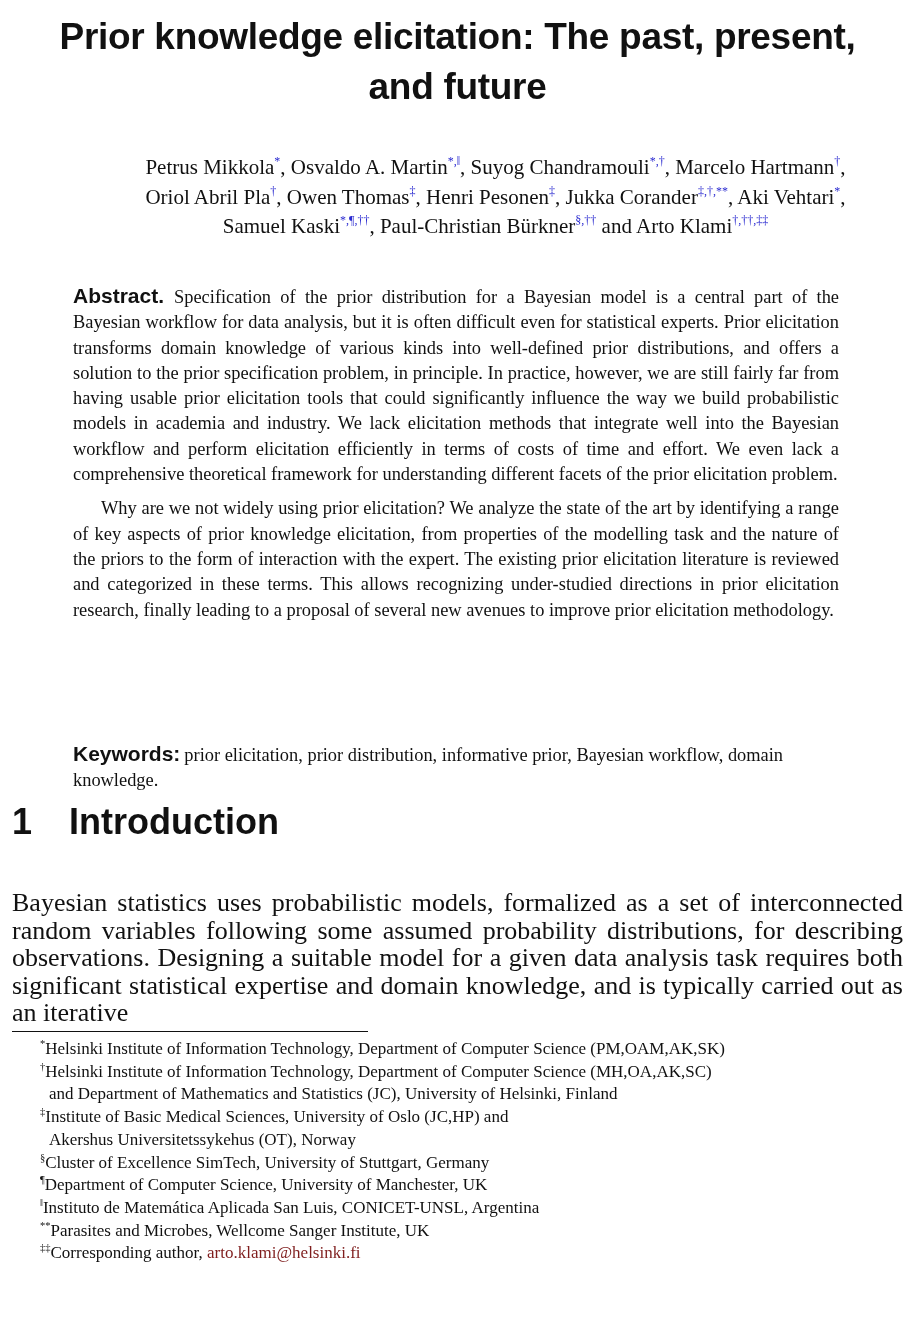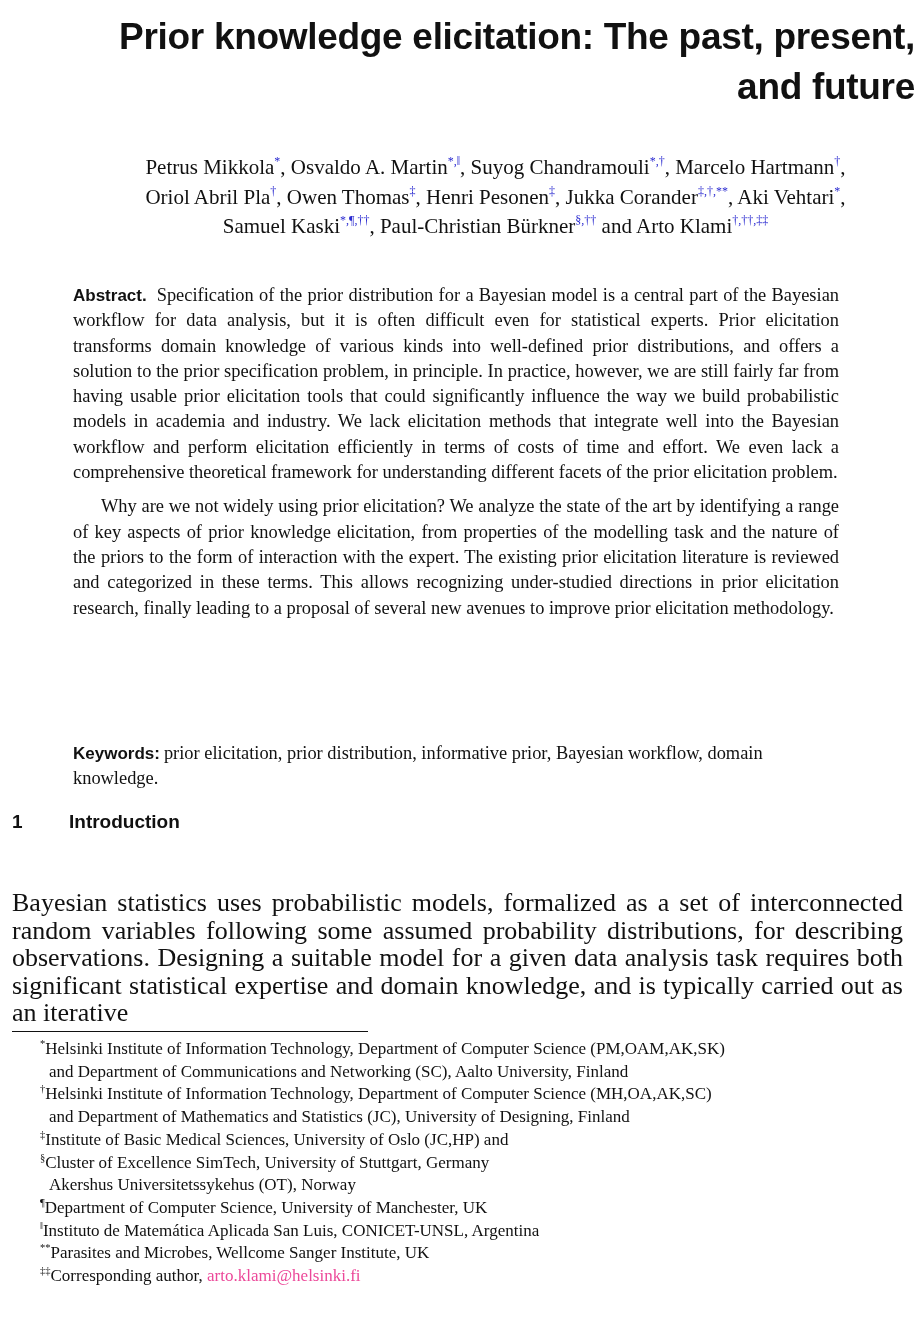--- a/index.html
+++ b/index.html
@@ -3,67 +3,67 @@
 <meta charset="utf-8">
 <style>
   html, body { margin: 0; padding: 0; background: #ffffff; }
   body {
     width: 915px; height: 1323px; overflow: hidden; position: relative;
     color: #111111;
     font-family: "Liberation Serif", "DejaVu Serif", serif;
   }
   .title {
     position: absolute; left: 0; top: 12px; width: 915px;
-    text-align: right;
+    text-align: center;
     font-family: "Liberation Sans", "DejaVu Sans", sans-serif;
     font-weight: bold; font-size: 37px; line-height: 50px;
     letter-spacing: -0.3px;
   }
   .authors {
     position: absolute; left: 0; top: 153px; width: 915px;
     text-align: center; font-size: 21px; line-height: 29.5px; padding-left: 38px;
   }
   sup.fn { color: #2a2ad0; font-size: 12px; vertical-align: 9px; line-height: 0; }
   .abstract {
     position: absolute; left: 73px; top: 283px; width: 766px;
     font-size: 18.4px; line-height: 25.3px; text-align: justify;
   }
   .abstract p { margin: 0; }
   .abstract p.second { margin-top: 9px; text-indent: 28px; }
   .label-sans {
     font-family: "Liberation Sans", "DejaVu Sans", sans-serif;
-    font-weight: bold; font-size: 17px; margin-right: 10px;
+    font-weight: bold; font-size: 21px; margin-right: 10px;
   }
   .keywords {
     position: absolute; left: 73px; top: 741px; width: 766px;
     font-size: 18.4px; line-height: 25.3px;
   }
   .keywords .label-sans { margin-right: 4px; }
   .section-heading {
     position: absolute; left: 12px; top: 800px;
     font-family: "Liberation Sans", "DejaVu Sans", sans-serif;
-    font-weight: bold; font-size: 19px; line-height: 44px;
+    font-weight: bold; font-size: 36px; line-height: 44px;
   }
   .section-heading .num { display: inline-block; width: 57px; }
   .intro {
     position: absolute; left: 12px; top: 889px; width: 891px;
     font-size: 26px; line-height: 27.5px; text-align: justify;
   }
   .fn-rule {
     position: absolute; left: 12px; top: 1031px; width: 356px;
     border-top: 1px solid #111;
   }
   .footnotes {
     position: absolute; left: 40px; top: 1038px; width: 870px;
     font-size: 17px; line-height: 22.7px;
   }
   .footnotes .fnote { margin: 0; }
   .footnotes .cont { padding-left: 9px; }
   .footnotes sup { font-size: 10.5px; vertical-align: 7px; line-height: 0; color: #111; }
-  .email { color: #ec4899; text-decoration: none; }
+  .email { color: #7f1d1d; text-decoration: none; }
 </style>
 </head>
 <body>
 
 <div class="title">
   <div>Prior knowledge elicitation: The past, present,</div>
   <div>and future</div>
 </div>
 
 <div class="authors">
@@ -90,23 +90,22 @@
 <div class="section-heading">
   <span class="num">1</span><span>Introduction</span>
 </div>
 
 <div class="intro">Bayesian statistics uses probabilistic models, formalized as a set of interconnected random variables following some assumed probability distributions, for describing observations. Designing a suitable model for a given data analysis task requires both significant statistical expertise and domain knowledge, and is typically carried out as an iterative</div>
 
 <div class="fn-rule"></div>
 
 <div class="footnotes">
   <div class="fnote"><sup>*</sup><span>Helsinki Institute of Information Technology, Department of Computer Science (PM,OAM,AK,SK)</span></div>
-  <div class="fnote cont">and Department of Communications and Networking (SC), Aalto University, Finland</div>
   <div class="fnote"><sup>†</sup><span>Helsinki Institute of Information Technology, Department of Computer Science (MH,OA,AK,SC)</span></div>
-  <div class="fnote cont">and Department of Mathematics and Statistics (JC), University of Designing, Finland</div>
+  <div class="fnote cont">and Department of Mathematics and Statistics (JC), University of Helsinki, Finland</div>
   <div class="fnote"><sup>‡</sup><span>Institute of Basic Medical Sciences, University of Oslo (JC,HP) and</span></div>
+  <div class="fnote cont">Akershus Universitetssykehus (OT), Norway</div>
   <div class="fnote"><sup>§</sup><span>Cluster of Excellence SimTech, University of Stuttgart, Germany</span></div>
-  <div class="fnote cont">Akershus Universitetssykehus (OT), Norway</div>
   <div class="fnote"><sup>¶</sup><span>Department of Computer Science, University of Manchester, UK</span></div>
   <div class="fnote"><sup>‖</sup><span>Instituto de Matemática Aplicada San Luis, CONICET-UNSL, Argentina</span></div>
   <div class="fnote"><sup>**</sup><span>Parasites and Microbes, Wellcome Sanger Institute, UK</span></div>
   <div class="fnote"><sup>‡‡</sup><span>Corresponding author, </span><a class="email">arto.klami@helsinki.fi</a></div>
 </div>
 
 </body></html>

